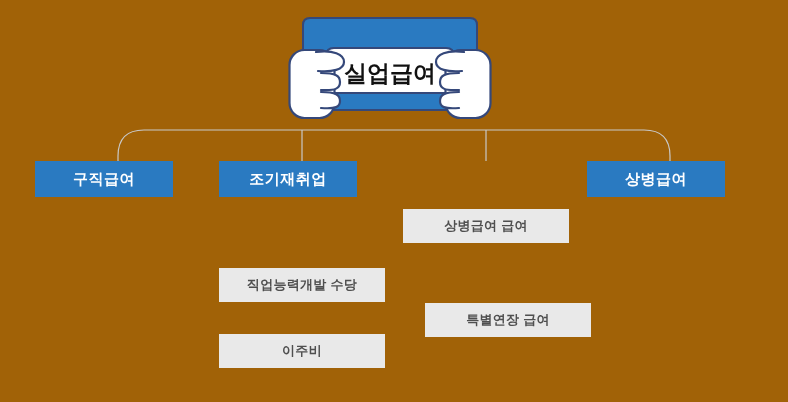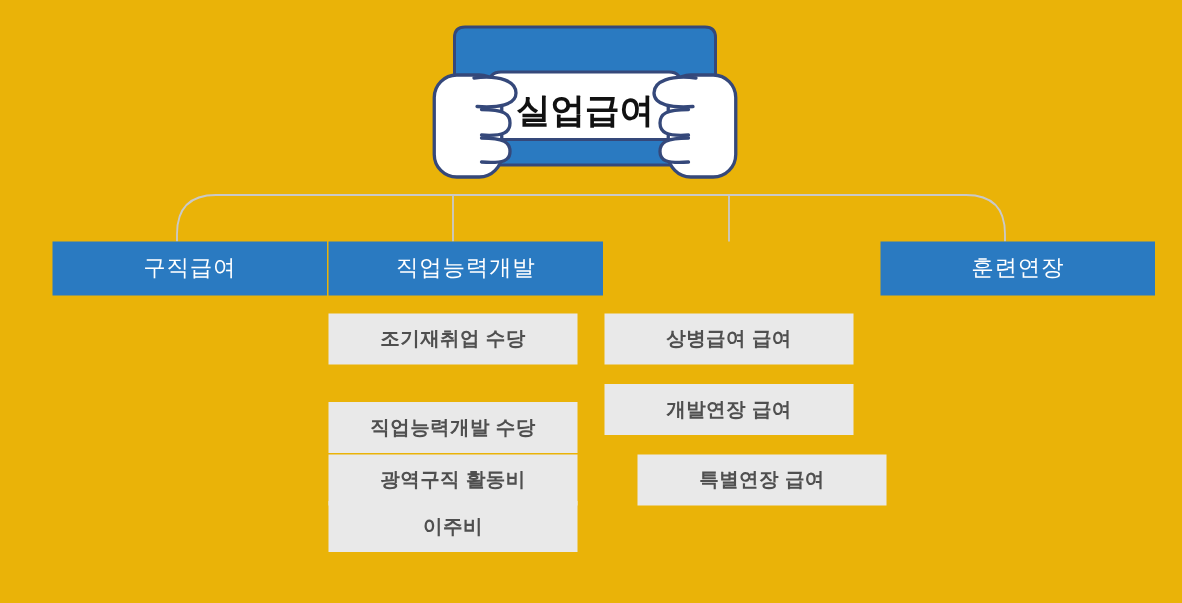--- a/index.html
+++ b/index.html
@@ -1,22 +1,22 @@
 <!DOCTYPE html>
 <html><head>
 <meta charset="utf-8">
 <style>
   html,body{margin:0;padding:0;background:#ffffff;}
   body{font-family:"Liberation Sans","DejaVu Sans",sans-serif;}
-  .canvas{position:relative;width:788px;height:402px;background:#eab308;overflow:hidden;}
+  .canvas{position:relative;width:788px;height:402px;background:#a16207;overflow:hidden;}
   .banner{position:absolute;left:288px;top:12px;width:204px;height:108px;}
   .connectors{position:absolute;left:0;top:0;width:788px;height:402px;pointer-events:none;}
   .hdr{
-    position:absolute;top:161px;width:183px;height:36px;line-height:36px;
-    background:#2A7AC1;color:#ffffff;font-size:15px;font-weight:400;
+    position:absolute;top:161px;width:138px;height:36px;line-height:36px;
+    background:#2A7AC1;color:#ffffff;font-size:15px;font-weight:700;
     text-align:center;letter-spacing:0.5px;
   }
   .chd{
     position:absolute;width:166px;height:34px;line-height:34px;
     background:#E9E9E9;color:#4F4F4F;font-size:13px;font-weight:600;
     text-align:center;letter-spacing:0.3px;
   }
   .banner-text{font-family:"Liberation Sans","DejaVu Sans",sans-serif;}
 </style>
 </head>
@@ -52,25 +52,22 @@
         <path d="M176,40 C159,38 148,42 148,50 C148,58 160,60 174,59" fill="#ffffff"></path>
         <path d="M171,61 C156,61 152,64 152,70 C152,76 156,79 171,78" fill="#ffffff"></path>
         <path d="M171,80 C156,80 152,83 152,89 C152,95 156,97 171,96" fill="#ffffff"></path>
       </g>
 
       <text class="banner-text" x="102" y="61" text-anchor="middle" dominant-baseline="central" font-size="23" font-weight="bold" fill="#111111">실업급여</text>
     </svg>
   </div>
 
   <div class="hdr" style="left:35px">구직급여</div>
-  <div class="hdr" style="left:219px">직업능력개발</div>
-  <div class="hdr" style="left:587px">훈련연장</div>
+  <div class="hdr" style="left:219px">조기재취업</div>
+  <div class="hdr" style="left:587px">상병급여</div>
 
-  <div class="chd" style="left:219px;top:209px">조기재취업 수당</div>
   <div class="chd" style="left:219px;top:268px">직업능력개발 수당</div>
-  <div class="chd" style="left:219px;top:303px">광역구직 활동비</div>
   <div class="chd" style="left:219px;top:334px">이주비</div>
 
   <div class="chd" style="left:403px;top:209px">상병급여 급여</div>
-  <div class="chd" style="left:403px;top:256px">개발연장 급여</div>
   <div class="chd" style="left:425px;top:303px">특별연장 급여</div>
 
 </div>
 
 </body></html>

